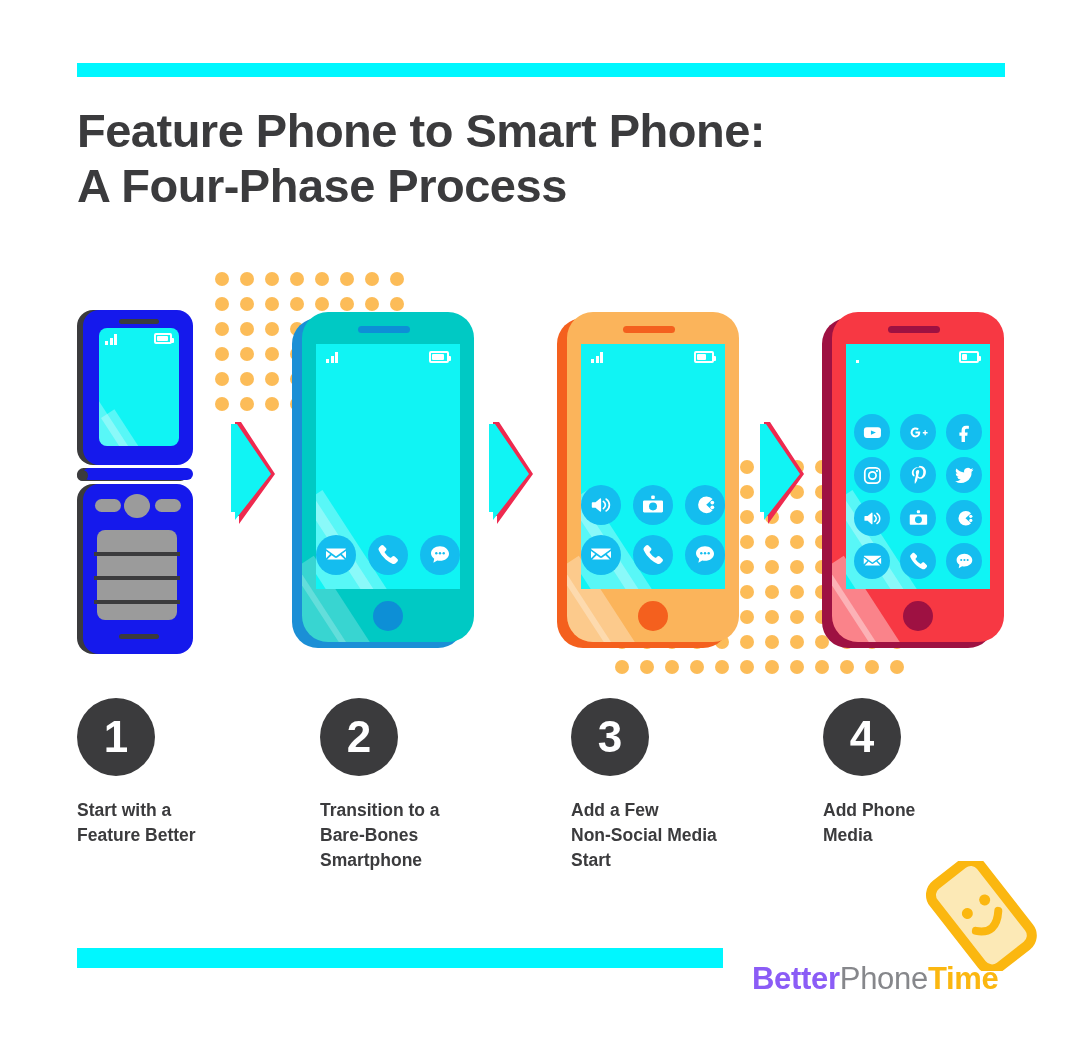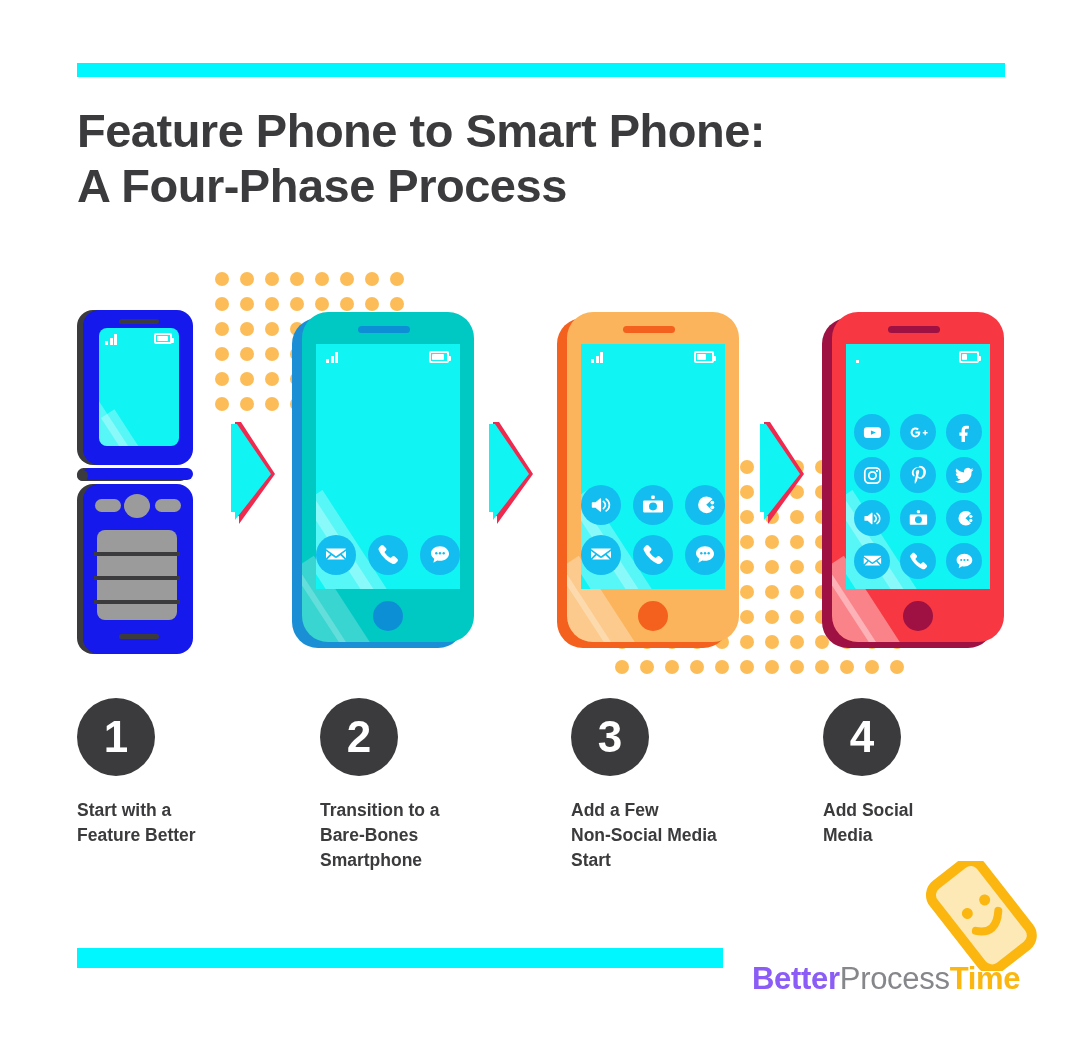--- a/index.html
+++ b/index.html
@@ -703,35 +703,35 @@
 Smartphone</div>
   </div>
   <div class="step" style="left:571px; top:698px;">
     <div class="step-circle">3</div>
     <div class="step-caption">Add a Few
 Non-Social Media
 Start</div>
   </div>
   <div class="step" style="left:823px; top:698px;">
     <div class="step-circle">4</div>
-    <div class="step-caption">Add Social
+    <div class="step-caption">Add Phone
 Media</div>
   </div>
 
   <div class="bar-bottom"></div>
 
   <div class="logo">
     <div class="logo-phone">
       <svg width="120" height="110" viewBox="0 0 120 110">
         <g transform="rotate(-38 60 55)">
           <rect x="30" y="2" width="60" height="104" rx="13" ry="13" fill="#FCE9B6" stroke="#FBB710" stroke-width="10"></rect>
           <circle cx="50" cy="44" r="5.5" fill="#FBB710"></circle>
           <circle cx="72" cy="44" r="5.5" fill="#FBB710"></circle>
           <path d="M46 63 q14 16 30 -2" fill="none" stroke="#FBB710" stroke-width="8" stroke-linecap="round"></path>
         </g>
       </svg>
     </div>
     <div class="logo-text">
-      <span class="lt-better">Better</span><span class="lt-screen">Process</span><span class="lt-time">Time</span>
+      <span class="lt-better">Better</span><span class="lt-screen">Phone</span><span class="lt-time">Time</span>
     </div>
   </div>
 
 </div>
 
 </body></html>

